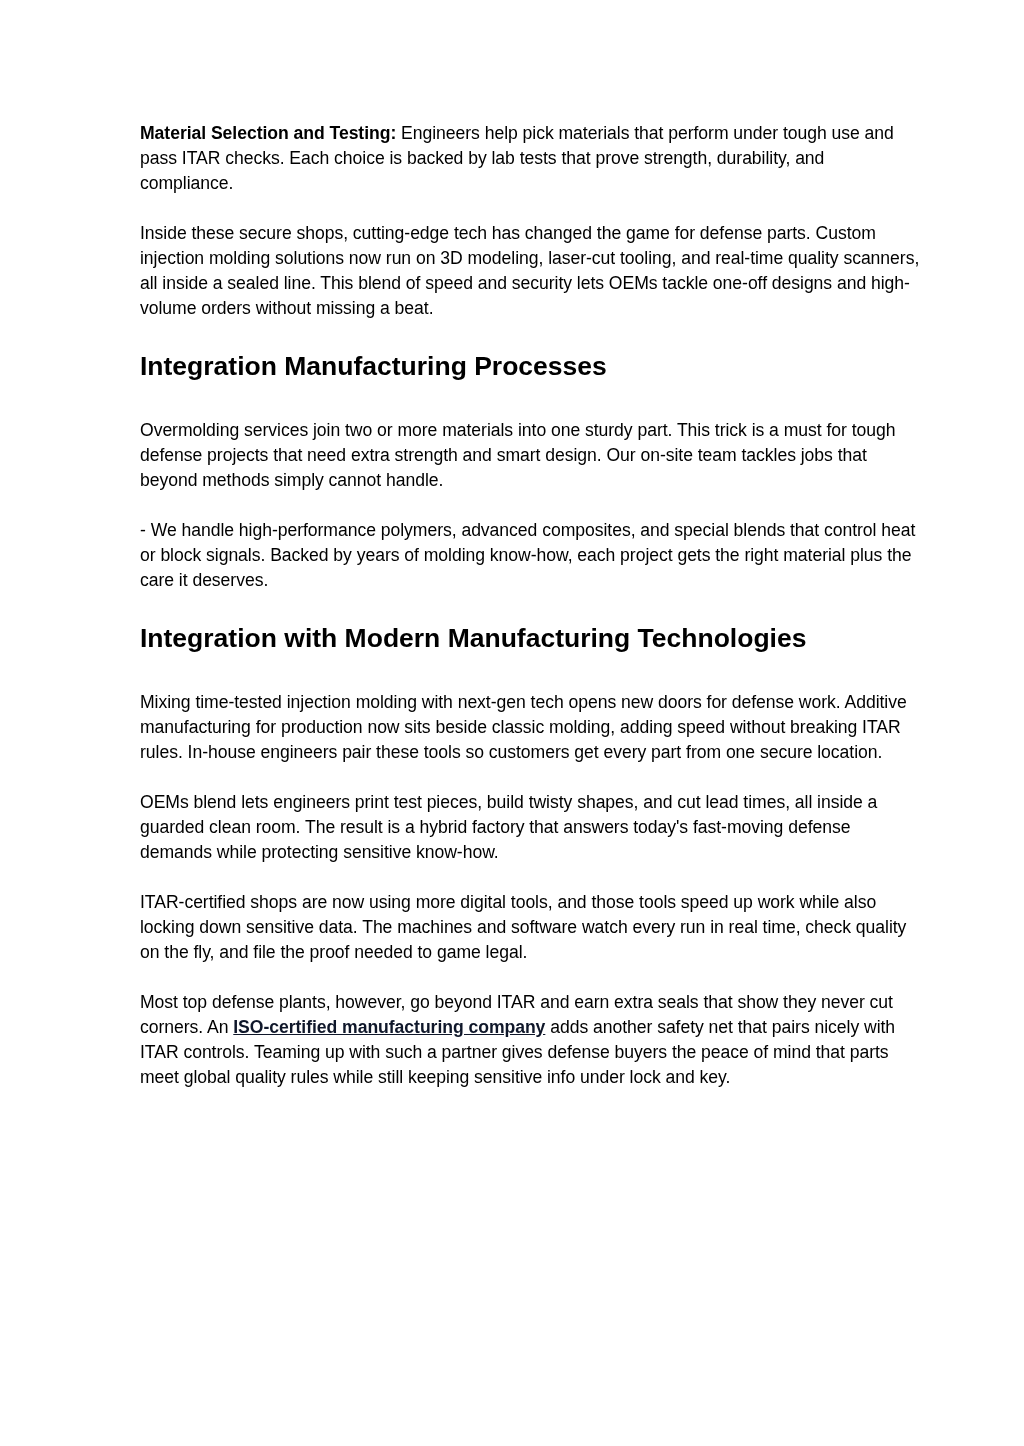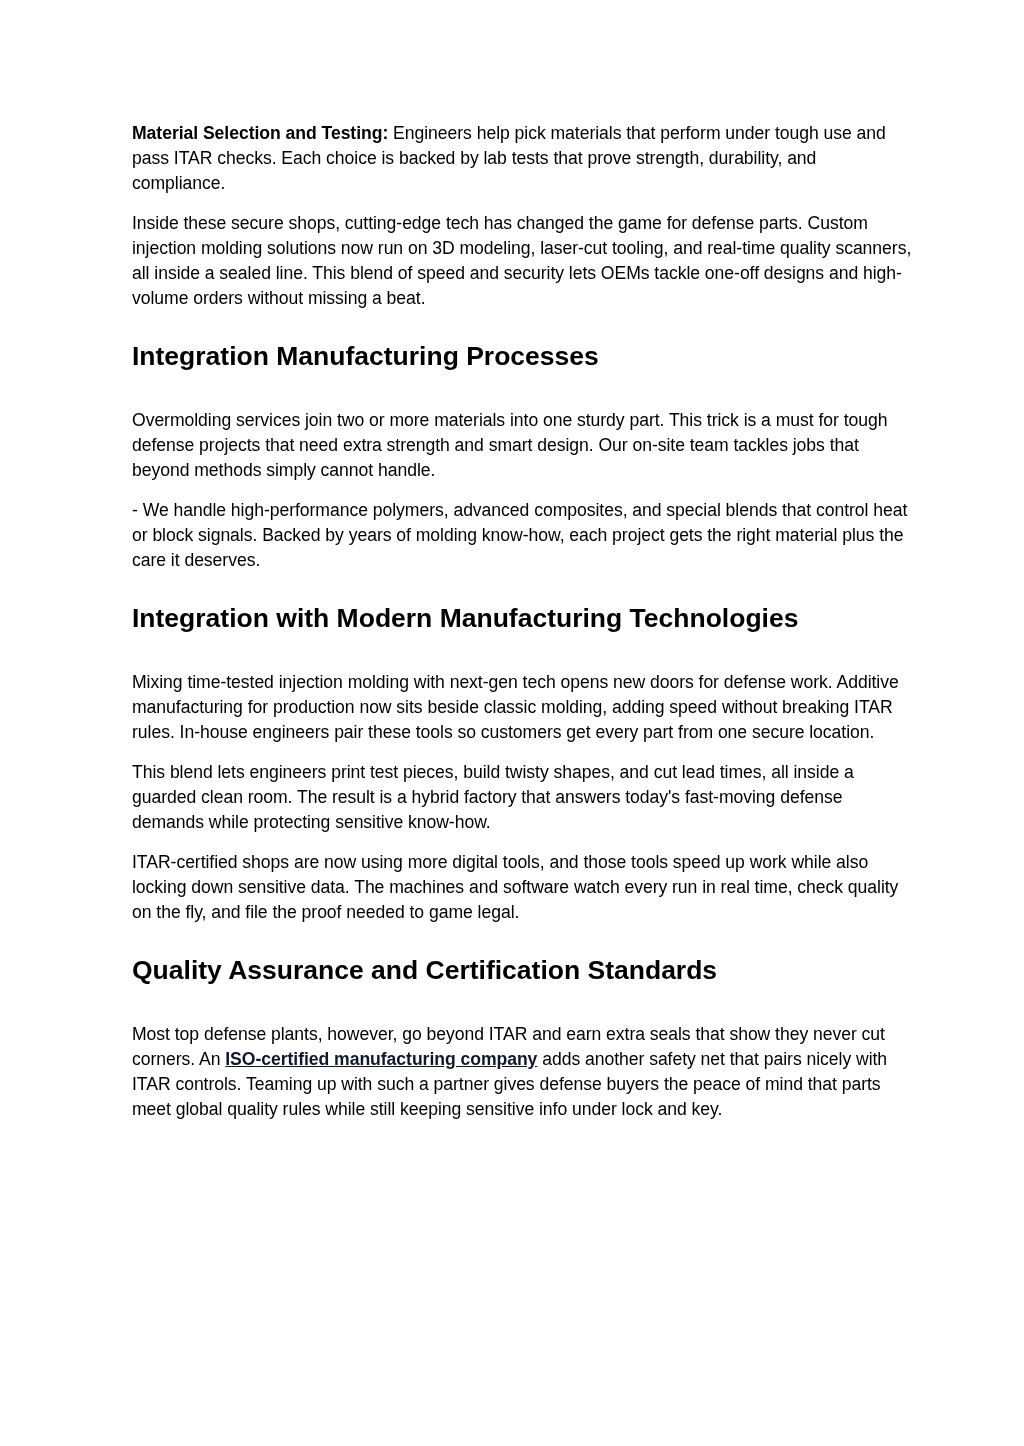--- a/index.html
+++ b/index.html
@@ -1,31 +1,31 @@
 <!DOCTYPE html>
 <html><head>
   <meta charset="utf-8">
   <style>
     html, body { margin: 0; padding: 0; background: #ffffff; }
     body { width: 1024px; height: 1446px; position: relative; overflow: hidden; }
     .page {
       position: absolute;
-      left: 132px;
+      left: 140px;
       top: 121px;
       width: 780px;
       font-family: "Liberation Sans", sans-serif;
       color: #000000;
     }
     p {
       margin: 0;
       font-size: 17.6px;
       line-height: 25px;
       letter-spacing: -0.05px;
     }
-    p + p { margin-top: 15px; }
+    p + p { margin-top: 25px; }
     h2 {
       margin: 0;
       font-family: "Liberation Sans", sans-serif;
       font-weight: bold;
       font-size: 26.5px;
       line-height: 32px;
       color: #000000;
     }
     .h-gap-before { margin-top: 29px; }
     .h-gap-after { margin-bottom: 36px; }
@@ -46,20 +46,19 @@
   <p>Inside these secure shops, cutting-edge tech has changed the game for defense parts. Custom injection molding solutions now run on 3D modeling, laser-cut tooling, and real-time quality scanners, all inside a sealed line. This blend of speed and security lets OEMs tackle one-off designs and high-volume orders without missing a beat.</p>
 
   <h2 class="h-gap-before h-gap-after">Integration Manufacturing Processes</h2>
 
   <p>Overmolding services join two or more materials into one sturdy part. This trick is a must for tough defense projects that need extra strength and smart design. Our on-site team tackles jobs that beyond methods simply cannot handle.</p>
   <p>- We handle high-performance polymers, advanced composites, and special blends that control heat or block signals. Backed by years of molding know-how, each project gets the right material plus the care it deserves.</p>
 
   <h2 class="h-gap-before h-gap-after">Integration with Modern Manufacturing Technologies</h2>
 
   <p>Mixing time-tested injection molding with next-gen tech opens new doors for defense work. Additive manufacturing for production now sits beside classic molding, adding speed without breaking ITAR rules. In-house engineers pair these tools so customers get every part from one secure location.</p>
-  <p>This blend lets engineers print test pieces, build twisty shapes, and cut lead times, all inside a guarded clean room. The result is a hybrid factory that answers today's fast-moving defense demands while protecting sensitive know-how.</p>
+  <p>OEMs blend lets engineers print test pieces, build twisty shapes, and cut lead times, all inside a guarded clean room. The result is a hybrid factory that answers today's fast-moving defense demands while protecting sensitive know-how.</p>
   <p>ITAR-certified shops are now using more digital tools, and those tools speed up work while also locking down sensitive data. The machines and software watch every run in real time, check quality on the fly, and file the proof needed to game legal.</p>
 
-  <h2 class="h-gap-before h-gap-after">Quality Assurance and Certification Standards</h2>
 
   <p><span>Most top defense plants, however, go beyond ITAR and earn extra seals that show they never cut corners. An </span><a class="link" href="#">ISO-certified manufacturing company</a><span> adds another safety net that pairs nicely with ITAR controls. Teaming up with such a partner gives defense buyers the peace of mind that parts meet global quality rules while still keeping sensitive info under lock and key.</span></p>
 
 </div>
 
 </body></html>

